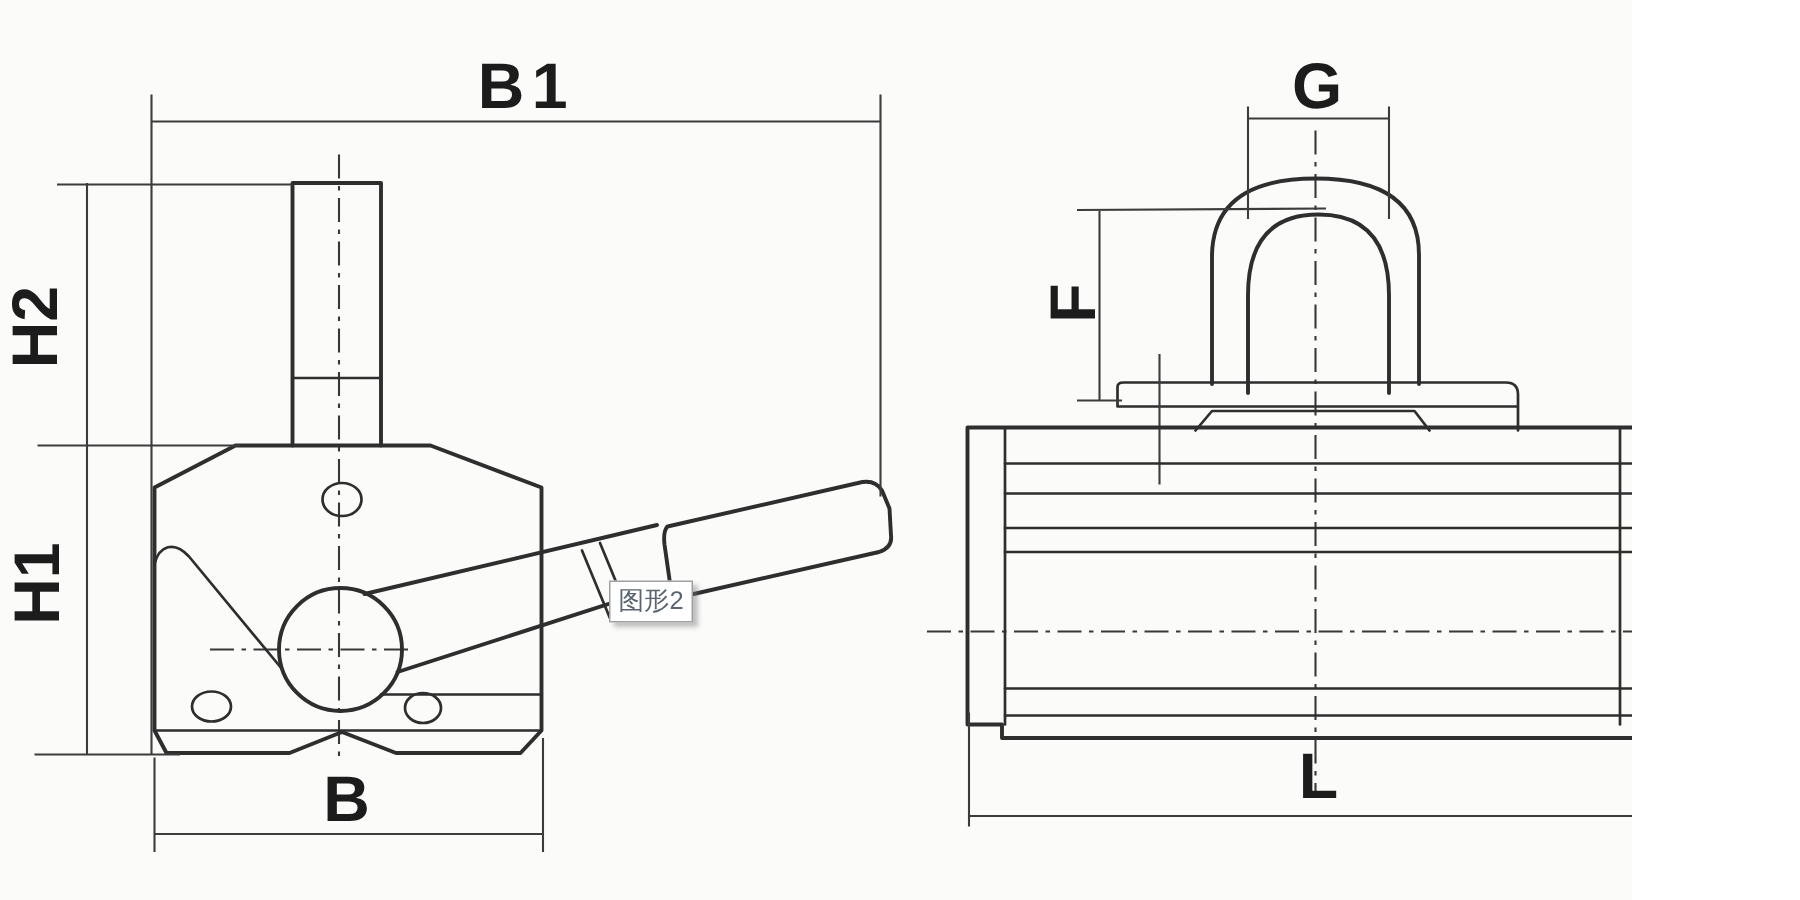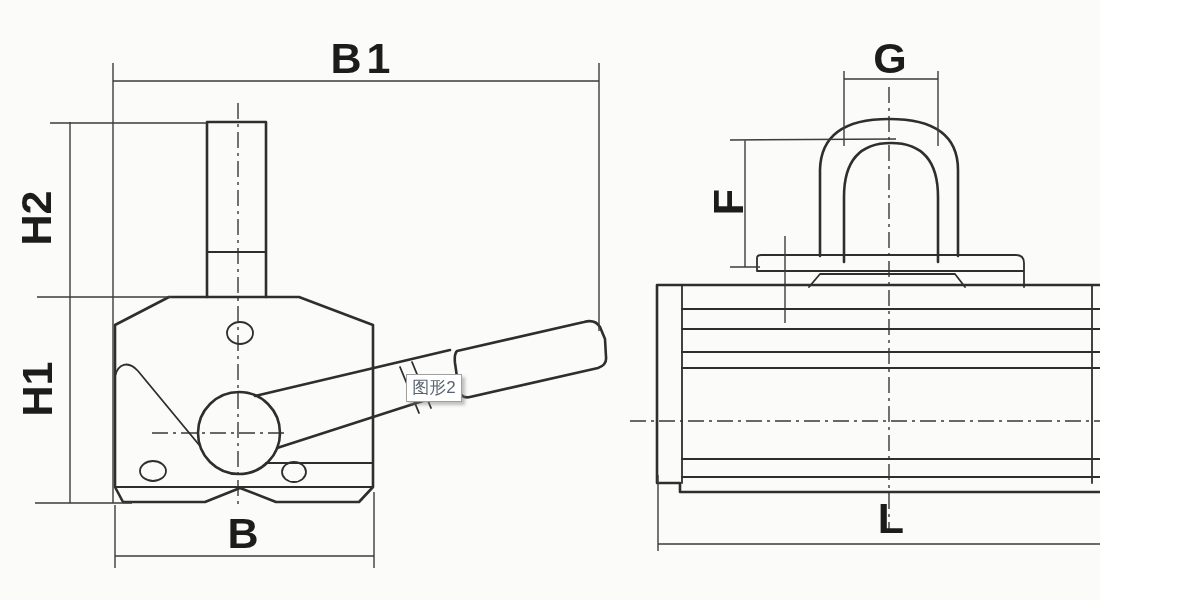--- a/index.html
+++ b/index.html
@@ -10,32 +10,31 @@
     --tooltip-border:#a0a0a0;
     --tooltip-background:#ffffff;
   }
   html,body{margin:0;padding:0;}
   body{font-family:"Liberation Sans",sans-serif;}
   .stage{
     position:relative;
     width:1088px;height:600px;
     background:var(--background);
     overflow:hidden;
-    padding-left:12px;
   }
   svg{display:block}
   .obj{fill:none;stroke:var(--object-line);stroke-width:2.6;stroke-linecap:round;stroke-linejoin:round;}
   .obj.thin{stroke-width:1.8;}
   .dim{fill:none;stroke:var(--dimension-line);stroke-width:1.4;stroke-linecap:butt;}
   .cl{fill:none;stroke:#383838;stroke-width:1.4;stroke-dasharray:16 5 3 5;}
   .lbl{font-family:"Liberation Sans",sans-serif;font-size:43px;font-weight:700;fill:#1c1c1c;}
   .lbl-b1{letter-spacing:5px;}
   .tooltip{
     position:absolute;
-    left:406px;top:374px;
+    left:406px;top:387px;
     width:54px;height:26px;
     background:var(--tooltip-background);
     border:1px solid var(--tooltip-border);
     box-shadow:3px 3px 3px rgba(120,120,120,.45);
     color:var(--tooltip-text);
     font-size:17px;line-height:26px;
     text-align:center;
     white-space:nowrap;
   }
 </style>

